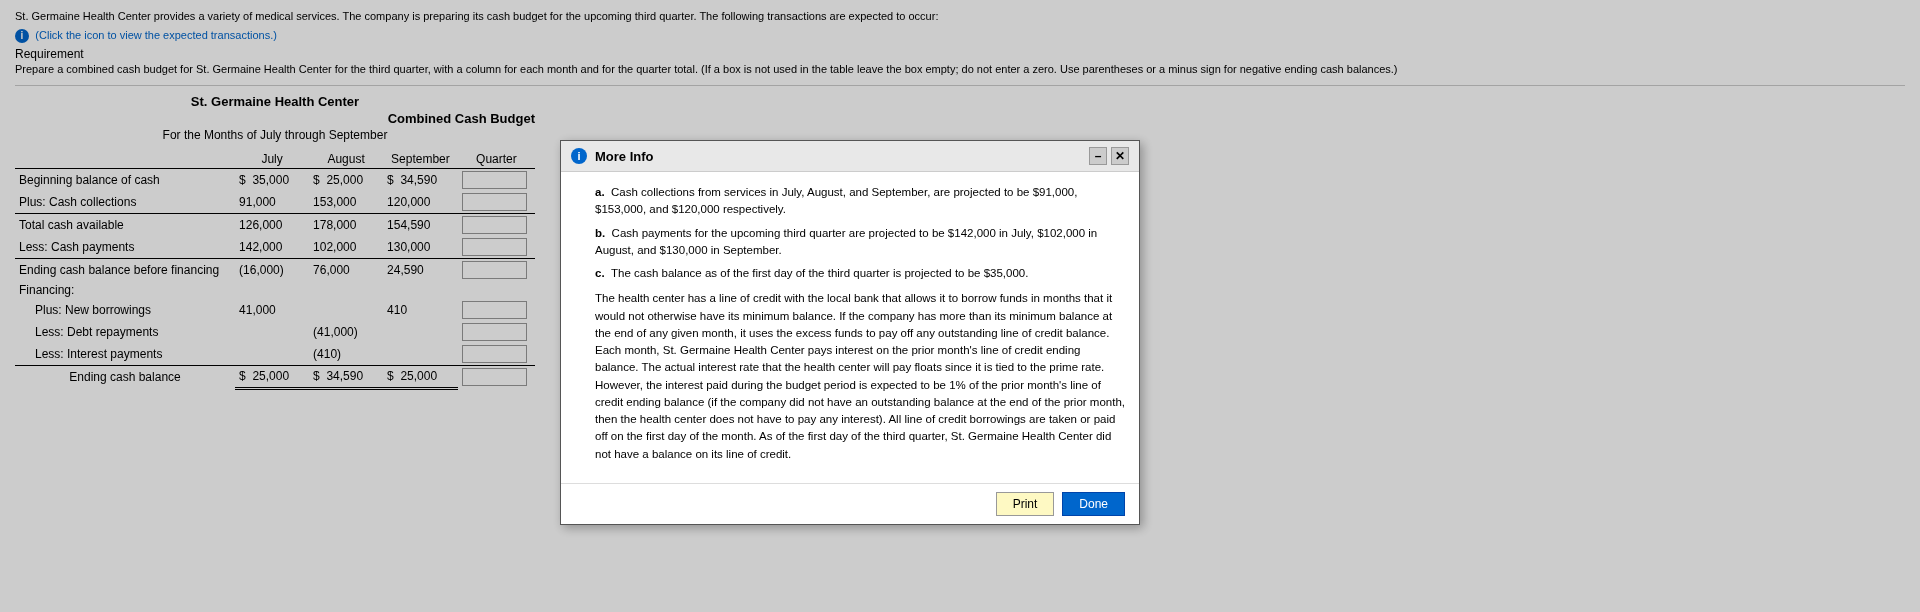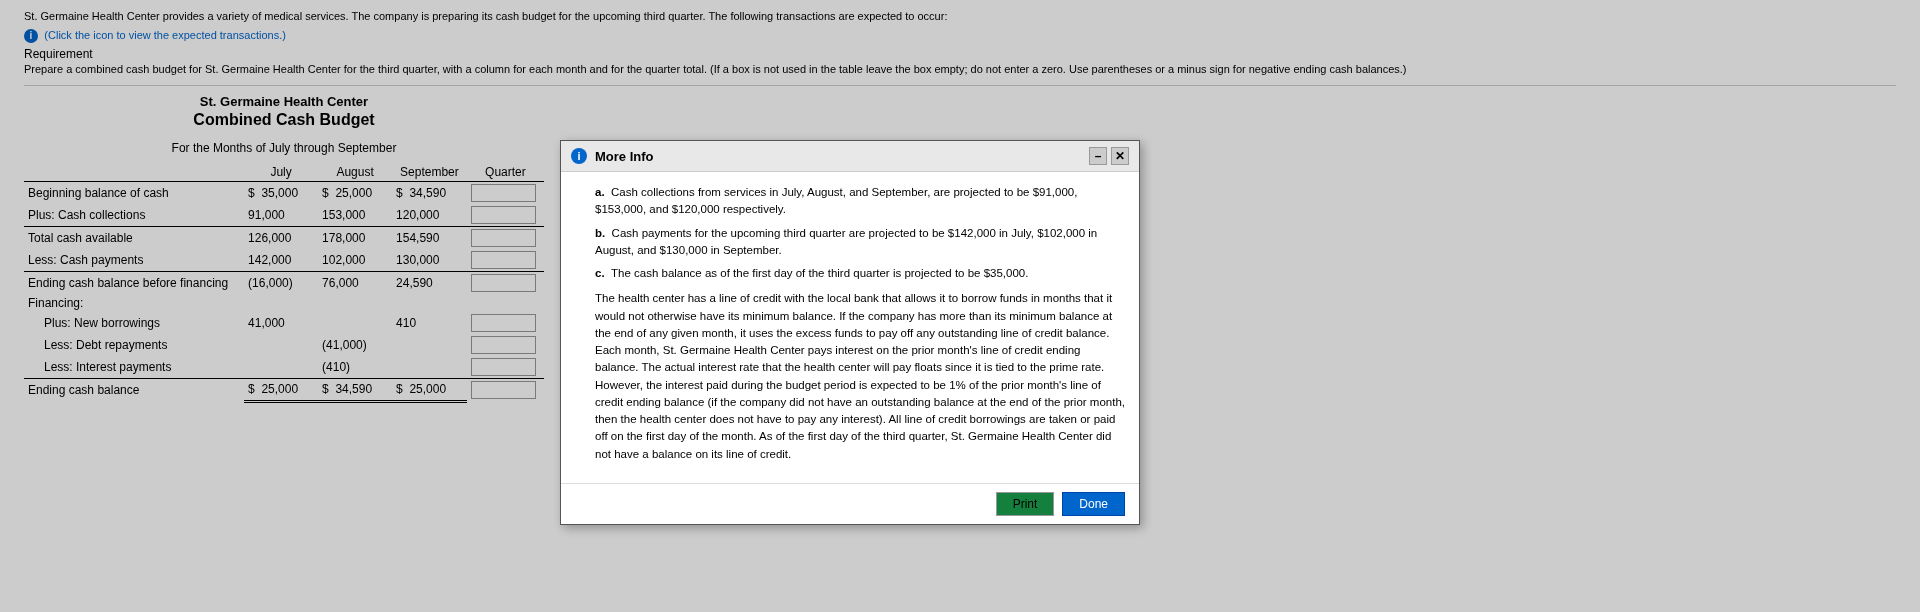--- a/index.html
+++ b/index.html
@@ -1,33 +1,33 @@
 <!DOCTYPE html>
 <html><head>
   <meta charset="utf-8">
   <style>
     * { box-sizing: border-box; margin: 0; padding: 0; }
     body { font-family: Arial, sans-serif; font-size: 12px; background: #fff; color: #000; }
 
-    .page-wrapper { padding: 10px 24px; max-width: 1920px; }
+    .page-wrapper { padding: 10px 15px; max-width: 1920px; }
 
     .intro-text { font-size: 11px; margin-bottom: 6px; }
     .info-link { color: #0066cc; cursor: pointer; font-size: 11px; }
 
     .requirement-label { font-weight: normal; font-size: 12px; margin-top: 4px; margin-bottom: 2px; }
     .requirement-text { font-size: 11px; margin-bottom: 10px; }
 
     .divider { border: none; border-top: 1px solid #ccc; margin: 8px 0; }
 
     .main-content { display: flex; gap: 20px; }
 
     .budget-section { min-width: 520px; }
 
     .table-title { text-align: center; font-size: 13px; font-weight: bold; margin-bottom: 2px; }
-    .table-subtitle { text-align: center; font-size: 16px; font-weight: bold; margin-bottom: 12px; }
+    .table-subtitle { text-align: right; font-size: 13px; font-weight: bold; margin-bottom: 2px; }
     .table-date { text-align: center; font-size: 12px; margin-bottom: 8px; }
 
     table.budget-table { border-collapse: collapse; width: 520px; }
     table.budget-table th {
       text-align: center;
       font-size: 12px;
       font-weight: normal;
       padding: 2px 6px;
       border-bottom: 1px solid #000;
     }
@@ -111,21 +111,21 @@
       display: flex;
       justify-content: flex-end;
       gap: 8px;
       padding: 8px 14px;
       border-top: 1px solid #ddd;
     }
     .modal-btn {
       padding: 4px 16px;
       font-size: 12px;
       border: 1px solid #999;
-      background: #15803d;
+      background: #fef9c3;
       cursor: pointer;
     }
     .modal-btn.primary {
       background: #0066cc;
       color: white;
       border-color: #0044aa;
     }
   </style>
 </head>
 <body>
@@ -228,21 +228,21 @@
 
           <tr>
             <td class="row-label indent">Less: Interest payments</td>
             <td class="num-cell"></td>
             <td class="num-cell">(410)</td>
             <td class="num-cell"></td>
             <td class="input-cell"><input type="text" class="input-field" style=""></td>
           </tr>
 
           <tr style="border-top: 1px solid #000;">
-            <td class="row-label" style="border-top:1px solid #000;">Ending cash balance</td>
+            <td class="row-label" style="border-top:1px solid #000;text-align:center;">Ending cash balance</td>
             <td class="num-cell" style="border-top:1px solid #000; border-bottom: 3px double #000;">$ &nbsp;25,000</td>
             <td class="num-cell" style="border-top:1px solid #000; border-bottom: 3px double #000;">$ &nbsp;34,590</td>
             <td class="num-cell" style="border-top:1px solid #000; border-bottom: 3px double #000;">$ &nbsp;25,000</td>
             <td class="input-cell" style="border-top:1px solid #000;"><input type="text" class="input-field" style=""></td>
           </tr>
         </tbody>
       </table>
     </div>
   </div>
 </div>

